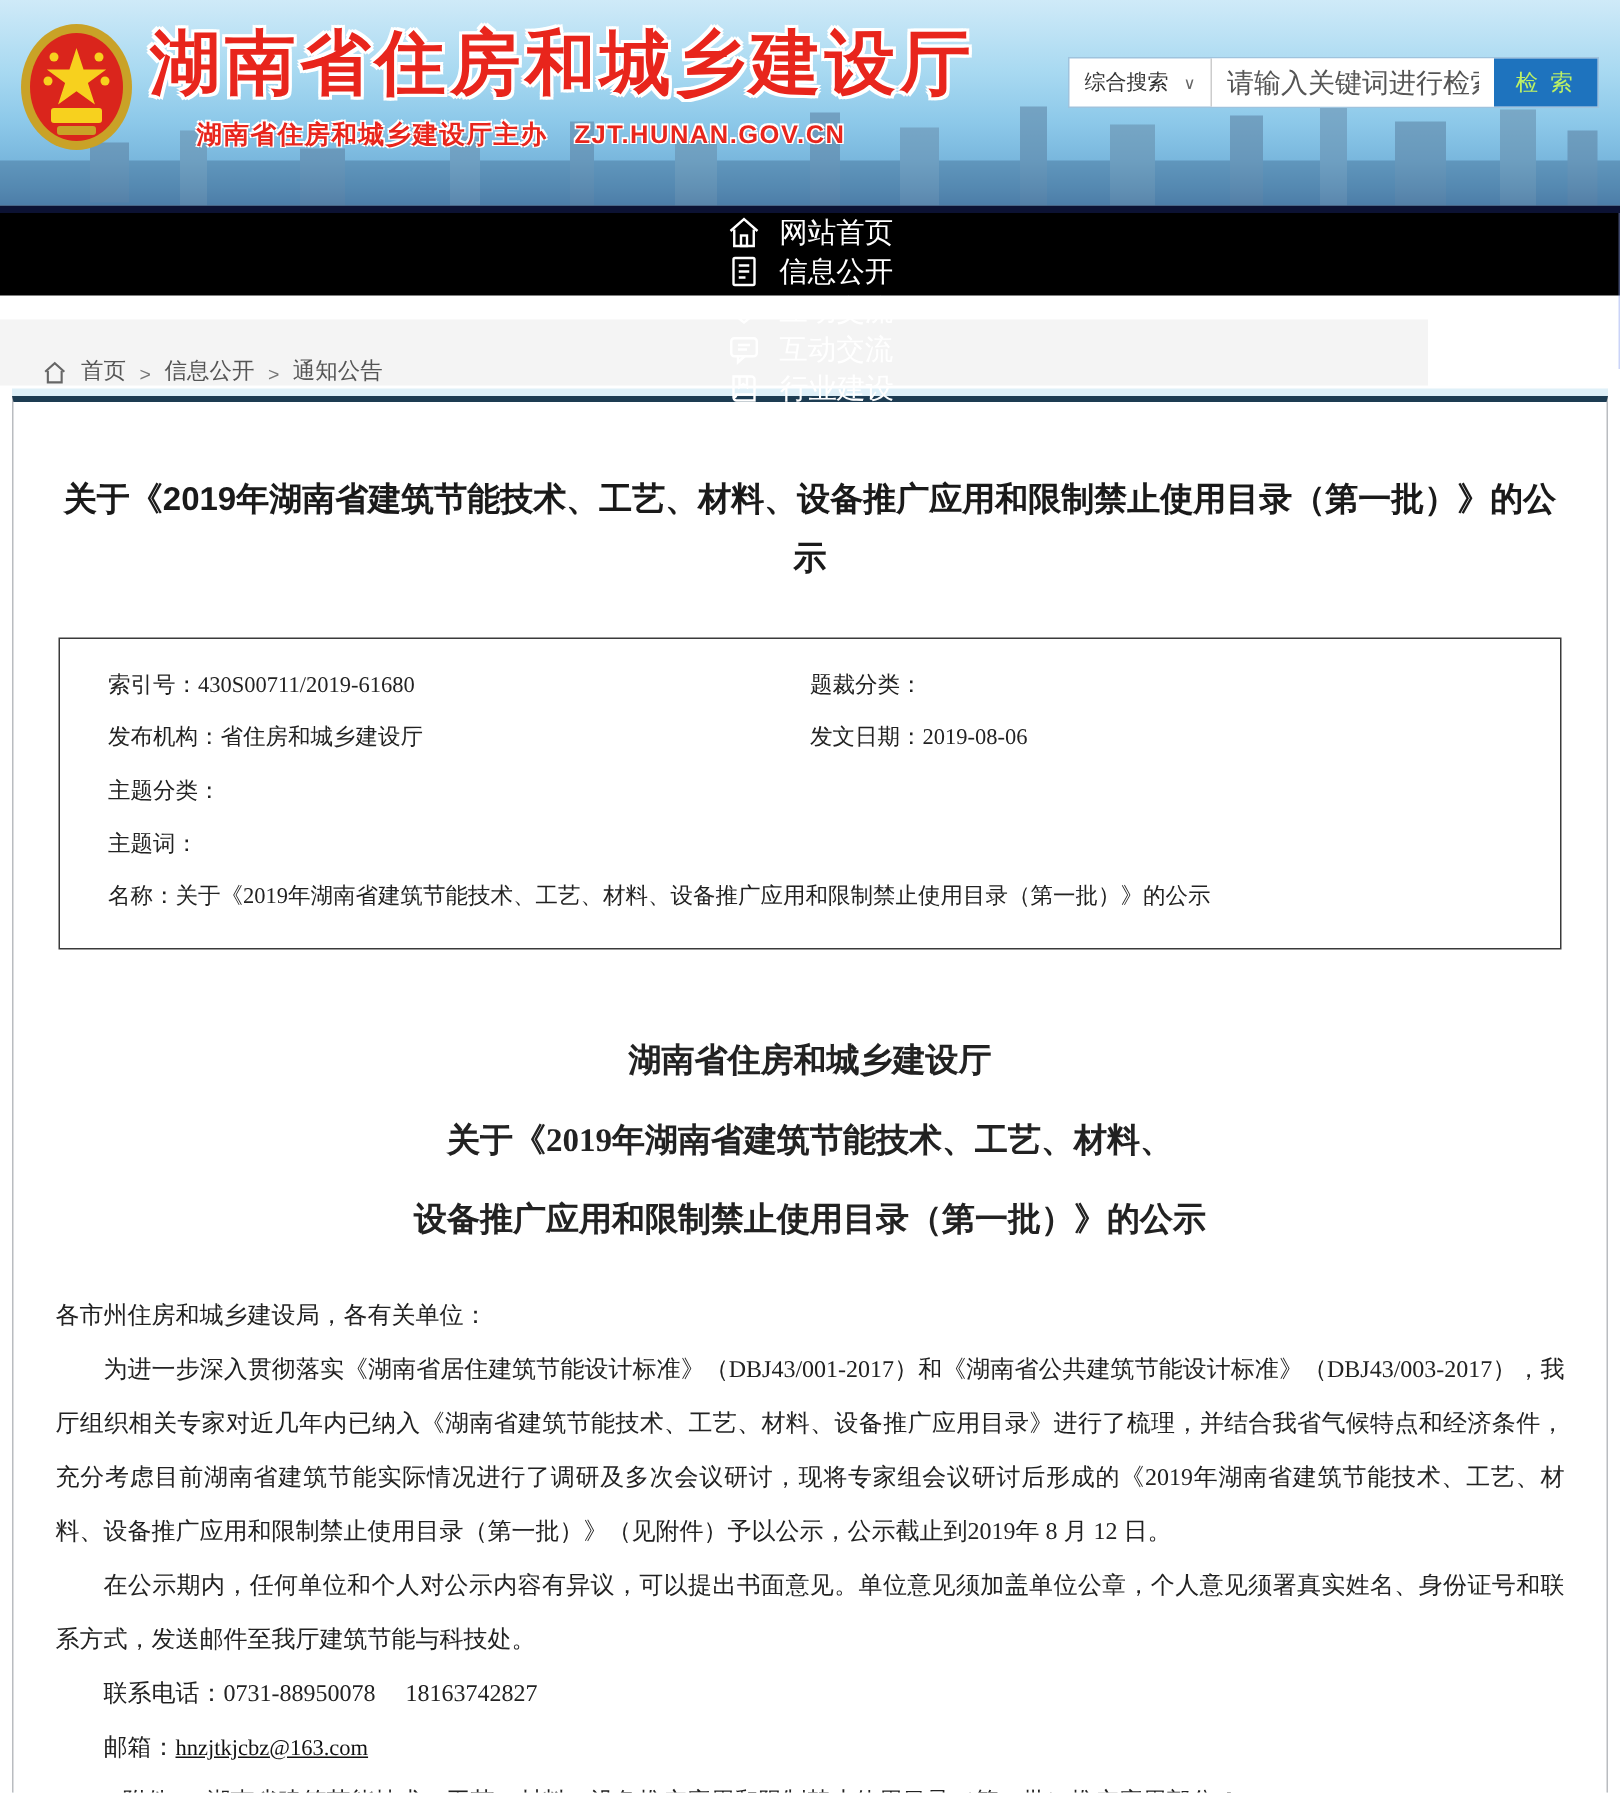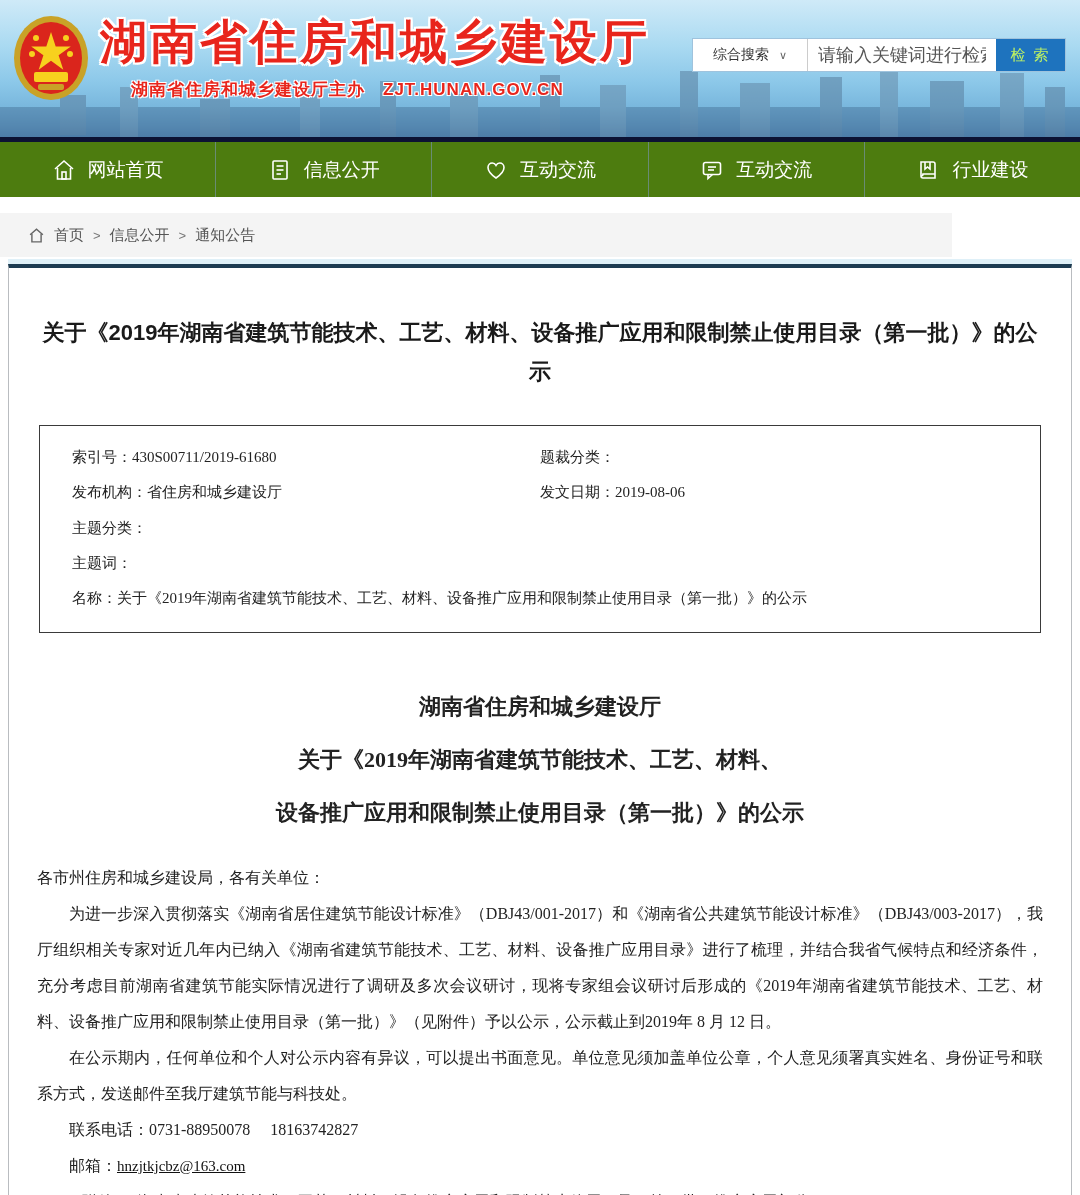--- a/index.html
+++ b/index.html
@@ -12,39 +12,39 @@
     overflow:hidden; }
   .skyline { position:absolute; left:0; bottom:0; width:1080px; height:70px; opacity:.55; }
   .emblem { position:absolute; left:12px; top:14px; width:78px; height:92px; }
   .banner-titles { position:absolute; left:100px; top:14px; }
   .site-title { font-size:47px; font-weight:bold; color:#e8251c; letter-spacing:3px; line-height:1.2;
     text-shadow:-2px -2px 0 #fff, 2px -2px 0 #fff, -2px 2px 0 #fff, 2px 2px 0 #fff, 0 2px 0 #fff, 2px 0 0 #fff, 0 -2px 0 #fff, -2px 0 0 #fff; }
   .site-subtitle { margin-top:8px; font-size:17px; font-weight:bold; color:#e8251c; letter-spacing:1px;
     text-shadow:-1px -1px 0 #fff, 1px -1px 0 #fff, -1px 1px 0 #fff, 1px 1px 0 #fff;padding-left:31px; }
   .search-box { position:absolute; right:14px; top:38px; display:flex; height:34px;
     border:1px solid #9fc3dd; background:#fff; }
-  .search-cat { display:flex; align-items:center; gap:10px; padding:0 20px; font-size:14px; color:#333;
+  .search-cat { display:flex; align-items:center; gap:10px; padding:0 10px; font-size:14px; color:#333;
     border-right:1px solid #ccc; cursor:pointer; white-space:nowrap; }
   .search-caret { font-size:11px; color:#666; }
   .search-input { border:none; outline:none; width:188px; padding:0 10px; font-size:18px; color:#0f766e;
     font-family:"Liberation Sans", sans-serif; }
   .search-input::placeholder { color:#555; }
   .search-btn { width:69px; background:#1e73be; color:#bef264; font-size:15px; border:none; cursor:pointer;
     font-family:"Liberation Sans", sans-serif; letter-spacing:2px; }
 
   
-  .nav { width:1080px; height:60px; background:#4d7c0f; border-top:5px solid #0c1233; display:flex; }
+  .nav { width:1080px; height:60px; background:#000000; border-top:5px solid #0c1233; display:flex;flex-direction:column; }
   .nav-item { flex:1; display:flex; align-items:center; justify-content:center; gap:12px;
     color:#fff; font-size:19px; cursor:pointer; border-right:1px solid rgba(140,160,240,.45); }
   .nav-item:last-child { border-right:none; }
   .nav-icon { width:24px; height:24px; display:block; }
 
   
   .crumb-bar { margin-top:16px; width:952px; height:44px; background:#f4f4f4; display:flex;
-    align-items:center; padding-left:28px; gap:9px; font-size:15px; color:#555; }
+    align-items:flex-end; padding-left:28px; gap:9px; font-size:15px; color:#555; }
   .crumb-link { cursor:pointer; }
   .crumb-sep { color:#777; font-size:13px; }
 
   
   .content { margin:7px 8px 0 8px; width:1064px; min-height:970px; background:#fff;
     border-top:4px solid #1d3c52; border-left:1px solid #b9bcc0; border-right:1px solid #b9bcc0;
     box-shadow:0 -5px 0 0 #dff0f8; padding-bottom:30px; }
 
   .page-title { margin:46px 32px 34px 32px; text-align:center; font-size:22px; font-weight:bold;
     color:#1a1a1a; line-height:1.75; font-family:"Liberation Sans", sans-serif; }

